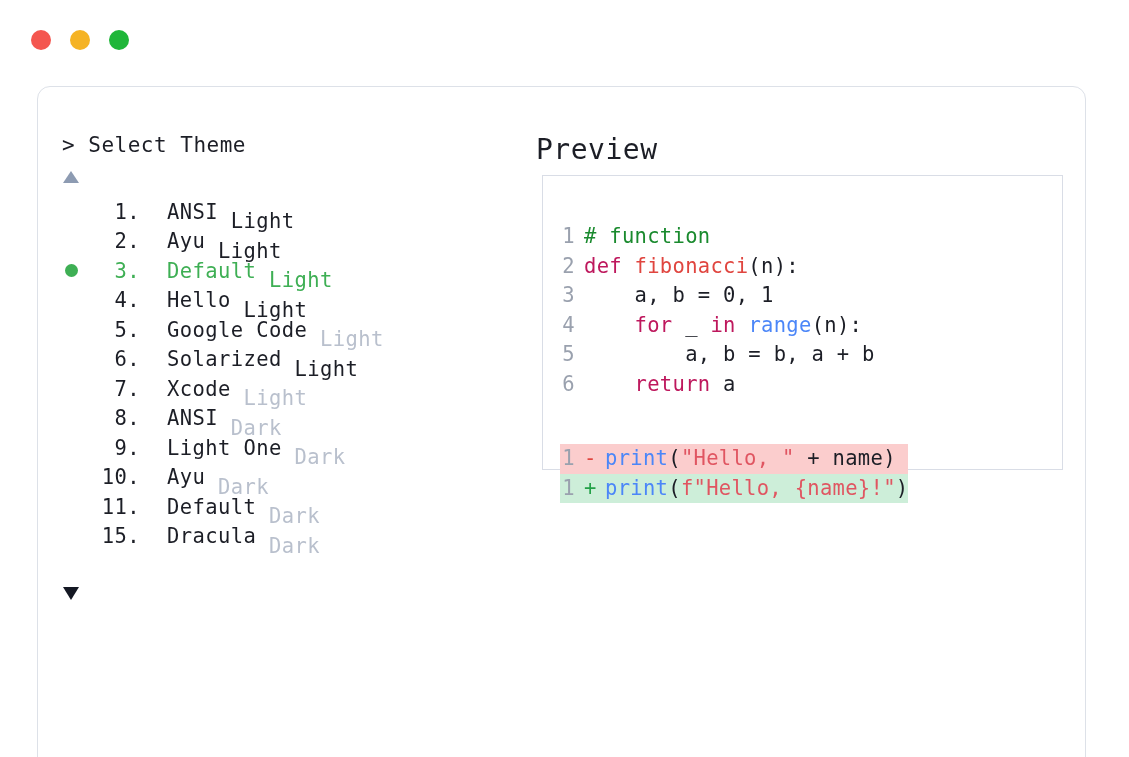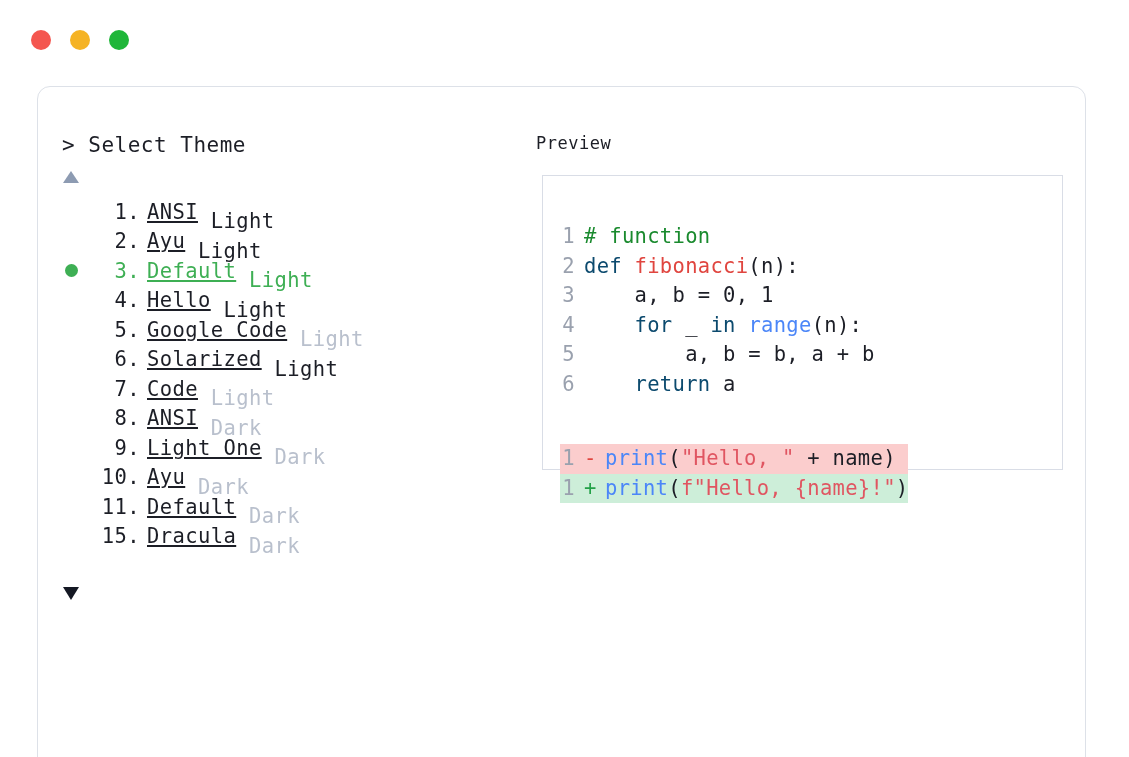--- a/index.html
+++ b/index.html
@@ -55,21 +55,21 @@
     top: 46px;
     font-size: 21px;
     letter-spacing: 0.5px;
     color: #1c1e26;
     white-space: pre;
   }
   .preview-label {
     position: absolute;
     left: 498px;
     top: 46px;
-    font-size: 17px;
+    font-size: 28px;
     letter-spacing: 0.5px;
     color: #1c1e26;
     white-space: pre;
   }
 
   
   .arrow-up {
     position: absolute;
     left: 25px;
     top: 84px;
@@ -116,23 +116,22 @@
     background: #3eaf54;
     margin-left: 3px;
   }
   .num-cell {
     width: 48px;
     flex: 0 0 48px;
     text-align: right;
     color: #1c1e26;
   }
   .name-cell {
-    margin-left: 7px;
-    color: #1c1e26;
-    text-decoration: underline;
+    margin-left: 27px;
+    color: #1c1e26;
   }
   .variant {
     color: #1c1e26;
     margin-top: 19px;
   }
   .variant.muted {
     color: #b9c0cd;
   }
   .theme-row.selected .num-cell,
   .theme-row.selected .name-cell,
@@ -180,21 +179,21 @@
   .ln {
     width: 15px;
     flex: 0 0 15px;
     text-align: right;
     color: #9aa1ae;
     margin-right: 9px;
   }
   .ctext { color: #1c1e26; white-space: pre; }
 
   .tok-comment { color: #1a8a2e; }
-  .tok-kw      { color: #0c4a6e; }
+  .tok-kw      { color: #be185d; }
   .tok-fn      { color: #e0453f; }
   .tok-builtin { color: #4b86f8; }
   .tok-str     { color: #e05561; }
   .tok-plain   { color: #1c1e26; }
 
   
   .diff {
     position: absolute;
     left: 17px;
     top: 268px;
@@ -238,21 +237,21 @@
     <div class="arrow-up"></div>
     <div class="arrow-down"></div>
 
     <div class="theme-list" id="theme-list">
         <div class="theme-row"><span class="bullet-cell"></span><span class="num-cell">1.</span><span class="name-cell">ANSI</span><span class="variant"> Light</span></div>
         <div class="theme-row"><span class="bullet-cell"></span><span class="num-cell">2.</span><span class="name-cell">Ayu</span><span class="variant"> Light</span></div>
         <div class="theme-row selected"><span class="bullet-cell"><span class="bullet"></span></span><span class="num-cell">3.</span><span class="name-cell">Default</span><span class="variant"> Light</span></div>
         <div class="theme-row"><span class="bullet-cell"></span><span class="num-cell">4.</span><span class="name-cell">Hello</span><span class="variant"> Light</span></div>
         <div class="theme-row"><span class="bullet-cell"></span><span class="num-cell">5.</span><span class="name-cell">Google Code</span><span class="variant muted"> Light</span></div>
         <div class="theme-row"><span class="bullet-cell"></span><span class="num-cell">6.</span><span class="name-cell">Solarized</span><span class="variant"> Light</span></div>
-        <div class="theme-row"><span class="bullet-cell"></span><span class="num-cell">7.</span><span class="name-cell">Code</span><span class="variant muted"> Light</span></div>
+        <div class="theme-row"><span class="bullet-cell"></span><span class="num-cell">7.</span><span class="name-cell">Xcode</span><span class="variant muted"> Light</span></div>
         <div class="theme-row"><span class="bullet-cell"></span><span class="num-cell">8.</span><span class="name-cell">ANSI</span><span class="variant muted"> Dark</span></div>
         <div class="theme-row"><span class="bullet-cell"></span><span class="num-cell">9.</span><span class="name-cell">Light One</span><span class="variant muted"> Dark</span></div>
         <div class="theme-row"><span class="bullet-cell"></span><span class="num-cell">10.</span><span class="name-cell">Ayu</span><span class="variant muted"> Dark</span></div>
         <div class="theme-row"><span class="bullet-cell"></span><span class="num-cell">11.</span><span class="name-cell">Default</span><span class="variant muted"> Dark</span></div>
         <div class="theme-row"><span class="bullet-cell"></span><span class="num-cell">15.</span><span class="name-cell">Dracula</span><span class="variant muted"> Dark</span></div>
       </div>
 
 
     <div class="preview-box">
       <div class="code" id="code-block"><div class="code-line"><span class="ln">1</span><span class="ctext"><span class="tok-comment"># function</span></span></div><div class="code-line"><span class="ln">2</span><span class="ctext"><span class="tok-kw">def </span><span class="tok-fn">fibonacci</span><span class="tok-plain">(n):</span></span></div><div class="code-line"><span class="ln">3</span><span class="ctext"><span class="tok-plain">    a, b = 0, 1</span></span></div><div class="code-line"><span class="ln">4</span><span class="ctext"><span class="tok-plain">    </span><span class="tok-kw">for</span><span class="tok-plain"> _ </span><span class="tok-kw">in</span><span class="tok-plain"> </span><span class="tok-builtin">range</span><span class="tok-plain">(n):</span></span></div><div class="code-line"><span class="ln">5</span><span class="ctext"><span class="tok-plain">        a, b = b, a + b</span></span></div><div class="code-line"><span class="ln">6</span><span class="ctext"><span class="tok-plain">    </span><span class="tok-kw">return</span><span class="tok-plain"> a</span></span></div></div>

